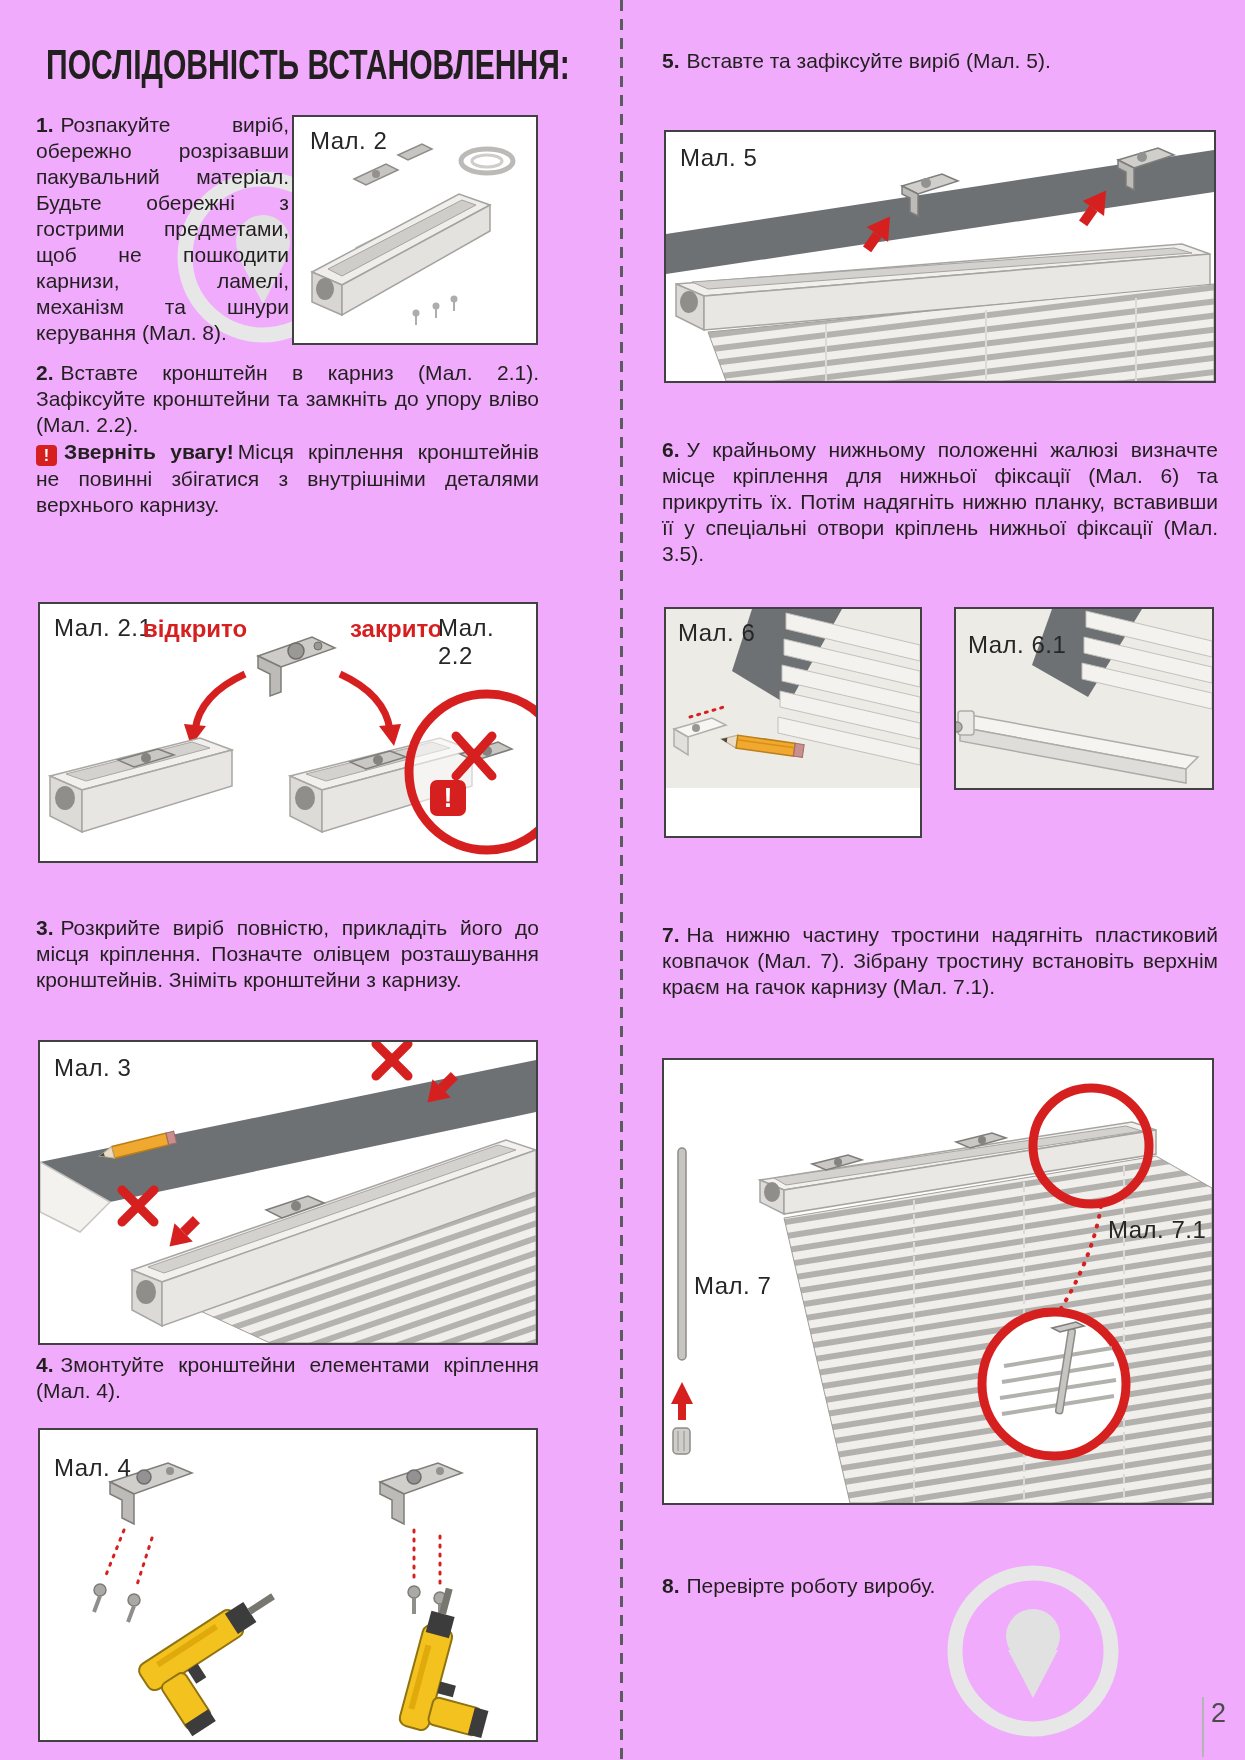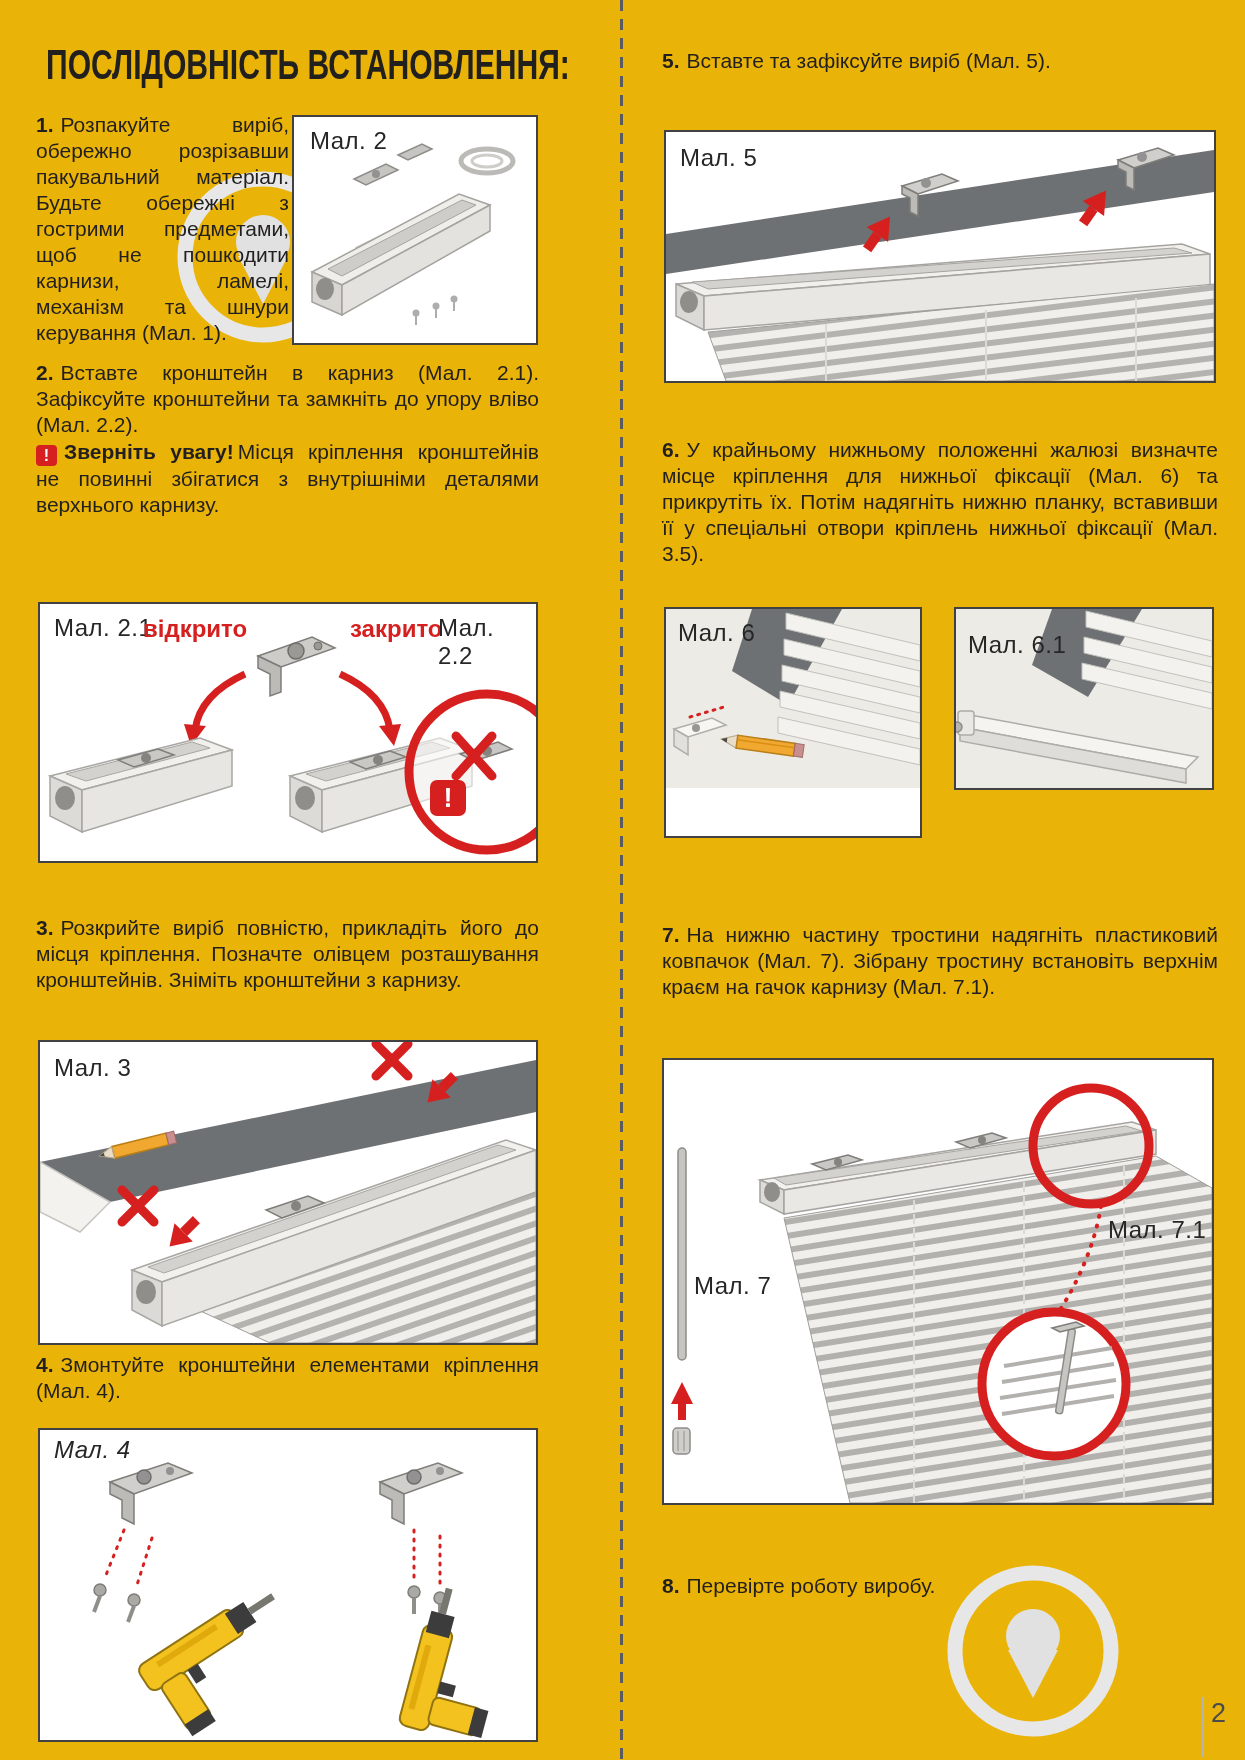--- a/index.html
+++ b/index.html
@@ -1,18 +1,18 @@
 <!DOCTYPE html>
 <html><head>
 <meta charset="utf-8">
 <style>
   * { margin:0; padding:0; box-sizing:border-box; }
   html,body { background:#888; }
   .page {
-    position:relative; width:1245px; height:1760px; background:#eab308;
+    position:relative; width:1245px; height:1760px; background:#f0abfc;
     overflow:hidden; color:#221f1f;
     font-family:"Liberation Sans", sans-serif;
     margin:0 auto;
   }
 
   
   .watermark { position:absolute; z-index:0; }
 
   
   .divider {
@@ -61,21 +61,21 @@
     <polygon points="70,94 120,94 95,142" fill="#e1e1e1"></polygon>
   </svg>
 
   <div class="divider"></div>
 
   <h1 class="doc-title content" style="left:46px; top:40px;">
     <span class="condense">ПОСЛІДОВНІСТЬ ВСТАНОВЛЕННЯ:</span>
   </h1>
 
   <p class="step content" style="left:36px; top:112px; width:253px;">
-    <b class="num">1.</b><span>Розпакуйте виріб, обережно розрізавши пакувальний матеріал. Будьте обережні з гострими предметами, щоб не пошкодити карнизи, ламелі, механізм та шнури керування (Мал. 1).</span>
+    <b class="num">1.</b><span>Розпакуйте виріб, обережно розрізавши пакувальний матеріал. Будьте обережні з гострими предметами, щоб не пошкодити карнизи, ламелі, механізм та шнури керування (Мал. 8).</span>
   </p>
 
   <div class="figure" style="left:292px; top:115px; width:246px; height:230px;">
     <svg width="242" height="226" viewBox="0 0 242 226">
       <ellipse cx="193" cy="44" rx="26" ry="12" fill="none" stroke="#bcbab6" stroke-width="5"></ellipse>
       <ellipse cx="193" cy="44" rx="15" ry="6" fill="none" stroke="#cfcdc9" stroke-width="3"></ellipse>
       <polygon points="60,62 92,47 104,53 72,68" fill="#c6c5c1" stroke="#8e8d89" stroke-width="1.5"></polygon>
       <circle cx="82" cy="57" r="4" fill="#93928e"></circle>
       <polygon points="104,38 128,27 138,32 114,43" fill="#c6c5c1" stroke="#8e8d89" stroke-width="1.5"></polygon>
       <line x1="62" y1="132" x2="152" y2="88" stroke="#c4c3bf" stroke-width="4"></line>
@@ -241,21 +241,21 @@
       <g transform="translate(358,294) rotate(-75)">
         <rect x="0" y="0" width="104" height="30" rx="8" fill="#f3c21e" stroke="#8f7310" stroke-width="2"></rect>
         <rect x="96" y="3" width="22" height="24" fill="#3c3c3c"></rect>
         <rect x="118" y="11" width="26" height="7" fill="#77766f"></rect>
         <rect x="8" y="28" width="28" height="50" rx="6" fill="#f3c21e" stroke="#8f7310" stroke-width="2"></rect>
         <rect x="8" y="70" width="28" height="14" fill="#3c3c3c"></rect>
         <rect x="40" y="30" width="12" height="16" fill="#3c3c3c"></rect>
         <rect x="18" y="6" width="66" height="6" fill="#e0a90c"></rect>
       </g>
     </svg>
-    <div class="fig-label" style="left:14px; top:6px;font-style:italic;">Мал. 4</div>
+    <div class="fig-label" style="left:14px; top:24px;">Мал. 4</div>
   </div>
 
   <p class="step single content" style="left:662px; top:48px; width:556px;">
     <b class="num">5.</b><span>Вставте та зафіксуйте виріб (Мал. 5).</span>
   </p>
 
   <div class="figure" style="left:664px; top:130px; width:552px; height:253px;">
     <svg width="548" height="249" viewBox="0 0 548 249">
       <defs>
         <pattern id="p5slats" patternUnits="userSpaceOnUse" width="14" height="14" patternTransform="rotate(-7)">

